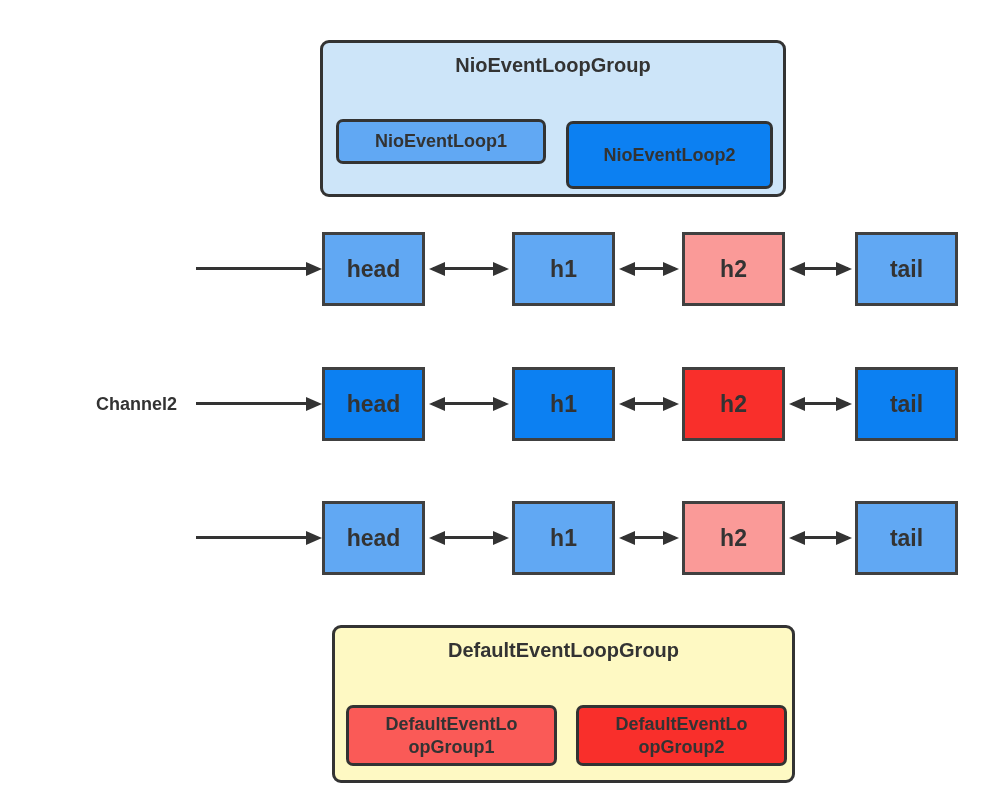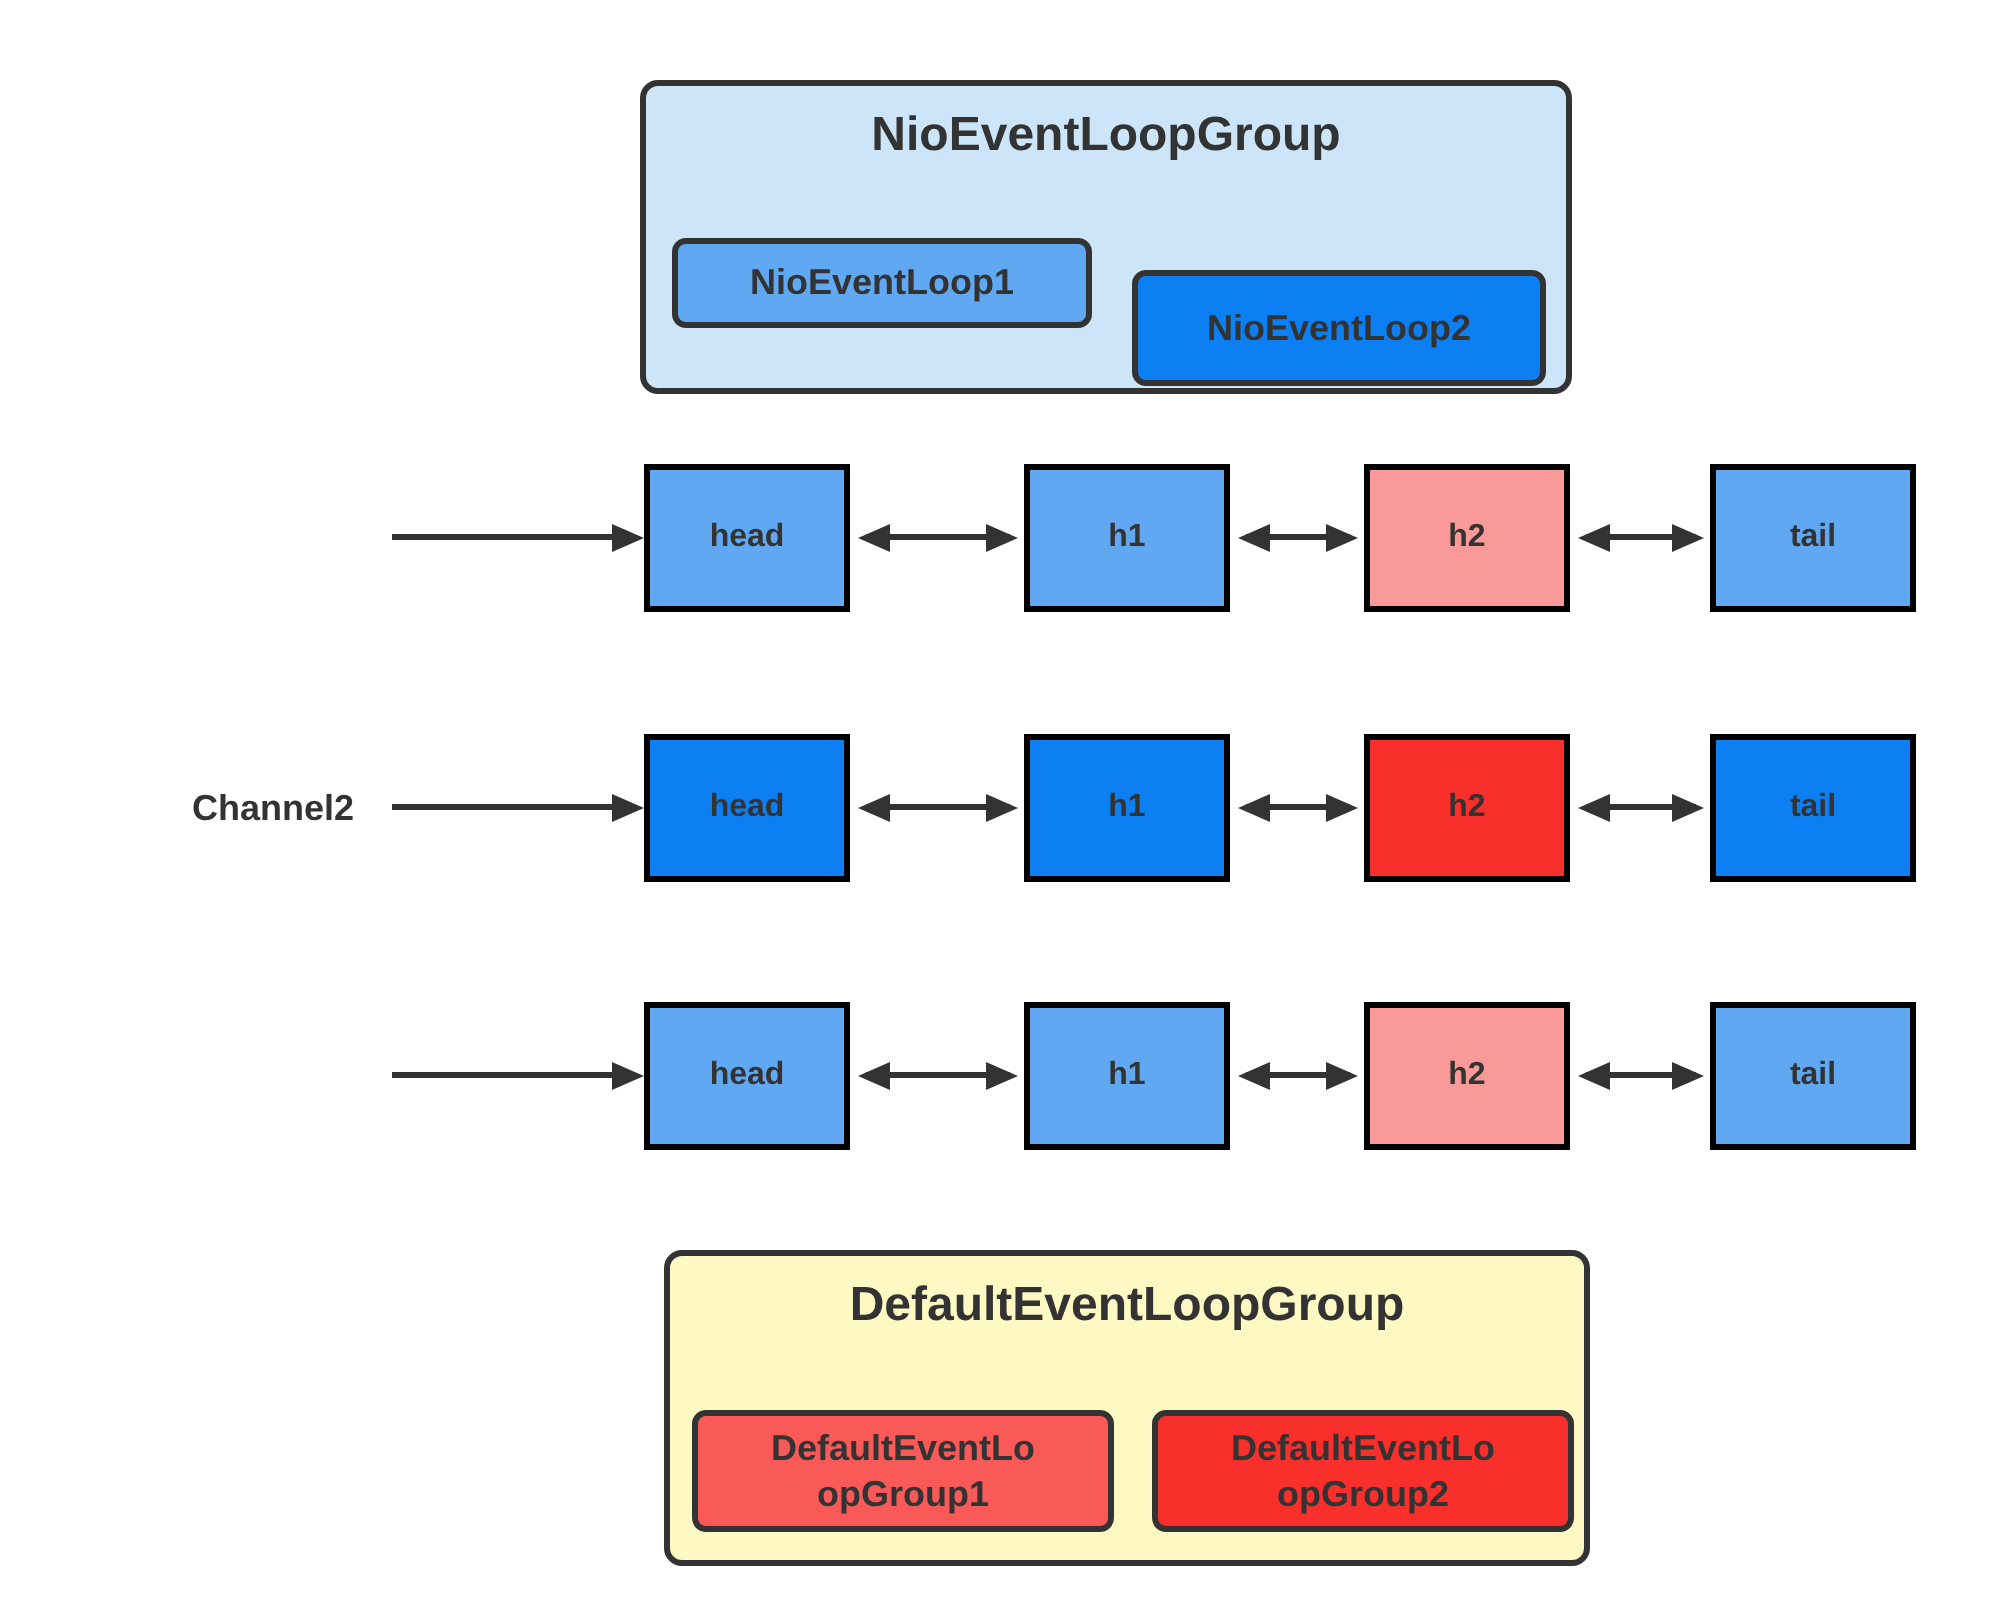--- a/index.html
+++ b/index.html
@@ -1,54 +1,54 @@
 <!DOCTYPE html>
 <html><head>
 <meta charset="utf-8">
 <style>
   html,body { margin:0; padding:0; background:#ffffff; }
   body { font-family:"Liberation Sans", sans-serif; }
   .canvas { position:relative; width:996px; height:804px; background:#ffffff; overflow:hidden; color:#333333; }
 
   
   .group { position:absolute; border:3px solid #333333; border-radius:9px; box-sizing:border-box; }
-  .group-title { text-align:center; margin-top:11px; font-size:24px; font-weight:bold; color:#333333; }
+  .group-title { text-align:center; margin-top:11px; font-size:20px; font-weight:bold; color:#333333; }
   .group-child { position:absolute; border:3px solid #333333; border-radius:7px; box-sizing:border-box;
                  display:flex; align-items:center; justify-content:center;
                  font-size:18px; font-weight:bold; color:#333333; text-align:center;
                  white-space:pre-line; line-height:1.25; }
 
   
   .row { position:absolute; left:0; width:996px; height:74px; }
   .row-label { position:absolute; left:96px; top:0; height:100%; display:flex; align-items:center;
                font-size:18px; font-weight:bold; color:#333333; }
-  .chain-node { position:absolute; top:0; width:103px; height:74px; border:3px solid #000000;
+  .chain-node { position:absolute; top:0; width:103px; height:74px; border:3px solid #404040;
                 box-sizing:border-box; display:flex; align-items:center; justify-content:center;
-                font-size:16px; font-weight:bold; color:#333333; }
+                font-size:23px; font-weight:bold; color:#333333; }
 
   
   .arrow { position:absolute; height:14px; top:30px; }
   .arrow .shaft { position:absolute; top:5px; height:3px; background:#333333; left:0; right:12px; }
   .arrow.double .shaft { left:4px; right:4px; }
   .arrow::after  { content:""; position:absolute; right:0; top:0; width:0; height:0;
                    border-top:7px solid transparent; border-bottom:7px solid transparent;
                    border-left:16px solid #333333; }
   .arrow.double::before { content:""; position:absolute; left:0; top:0; width:0; height:0;
                    border-top:7px solid transparent; border-bottom:7px solid transparent;
                    border-right:16px solid #333333; }
 </style>
 </head>
 <body>
 
 <div class="canvas">
 
   <div class="group" style="left: 320px; top: 40px; width: 466px; height: 157px; background-color: rgb(205, 229, 249);">
     <div class="group-title">NioEventLoopGroup</div>
     <div class="group-child" style="left: 13px; top: 76px; width: 210px; height: 45px; background-color: rgb(97, 168, 243);">NioEventLoop1</div>
-    <div class="group-child" style="left: 243px; top: 92px; width: 207px; height: 58px; background-color: rgb(12, 128, 242);">NioEventLoop2</div>
+    <div class="group-child" style="left: 243px; top: 78px; width: 207px; height: 68px; background-color: rgb(12, 128, 242);">NioEventLoop2</div>
   </div>
 
   <div class="row" style="top:232px;">
     <div class="arrow single" style="left:196px; width:126px;">
         <div class="shaft"></div>
       </div>
     <div class="chain-node" style="left: 322px; background-color: rgb(97, 168, 243);">head</div>
     <div class="arrow double" style="left:429px; width:80px;">
         <div class="shaft"></div>
       </div>

